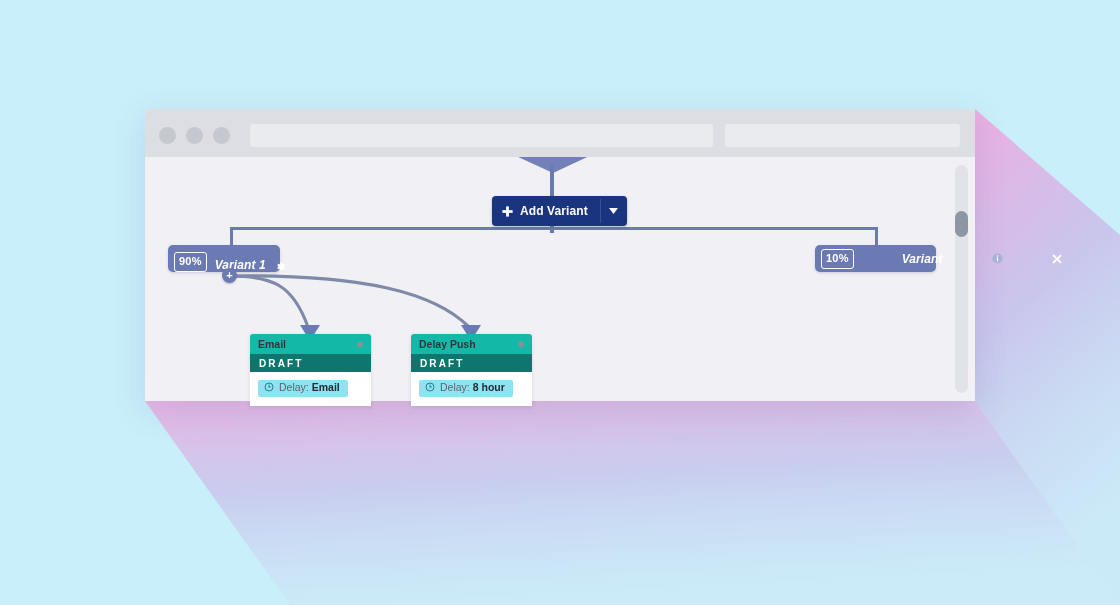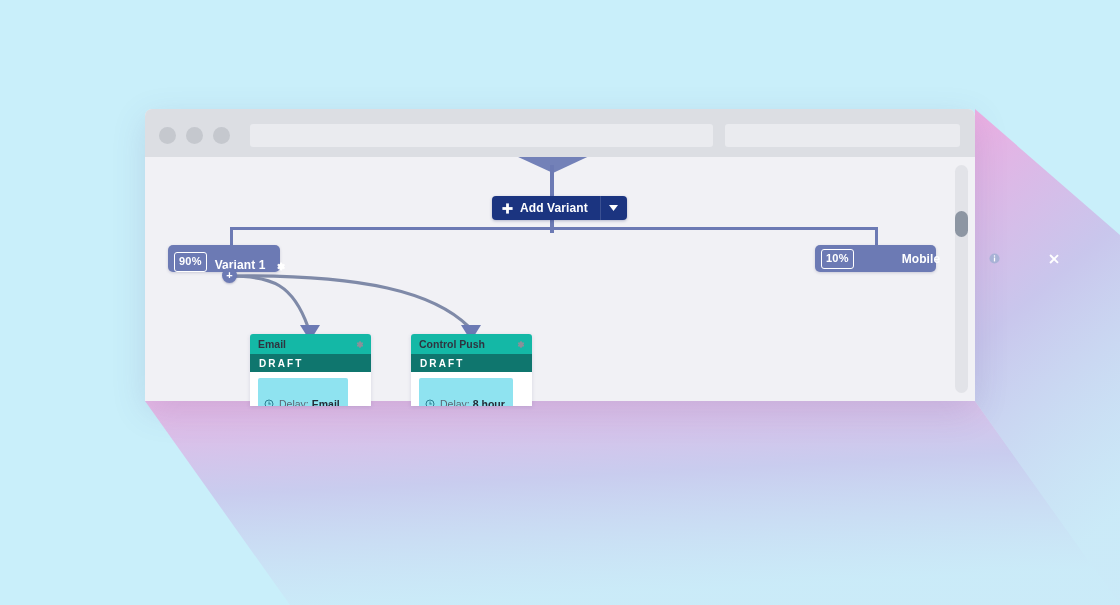--- a/index.html
+++ b/index.html
@@ -113,20 +113,21 @@
     padding: 3px 4px 4px 4px;
     margin-left: 6px;
     letter-spacing: .2px;
   }
   .node-label {
     font-size: 12px;
     font-weight: bold;
     margin-left: 8px;
     letter-spacing: .1px;
     white-space: nowrap;
+    font-style: italic;
   }
   .node-icon {
     margin-left: 9px;
     display: flex;
     align-items: center;
   }
   .node-icon.last { margin-right: 9px; }
 
   #node-variant-1 { left: 168px; top: 245px; width: 112px; align-items: flex-end; }
   #node-control   { left: 815px; top: 245px; width: 121px; gap: 40px; }
@@ -146,21 +147,21 @@
     text-align: center;
     font-weight: bold;
     box-shadow: 0 1px 2px rgba(60,60,110,.3);
   }
 
   
   #add-variant-button {
     position: absolute;
     left: 492px;
     top: 196px;
-    height: 24px;
+    height: 30px;
     display: flex;
     align-items: center;
     background: #1b3480;
     border-radius: 4px;
     color: #ffffff;
     box-shadow: 0 1px 3px rgba(30, 40, 100, 0.3);
   }
   #add-variant-plus-icon {
     margin-left: 10px;
     display: flex;
@@ -223,21 +224,21 @@
   .step-card-body {
     background: #ffffff;
     padding: 6px 0 0 8px;
     height: 28px;
   }
   .delay-chip {
     display: inline-flex;
     align-items: center;
     background: #8fe3f0;
     border-radius: 2px;
-    padding: 20px 8px 4px 6px;
+    padding: 1px 8px 4px 6px;
     font-size: 10.5px;
     white-space: nowrap;
   }
   .delay-chip-label {
     color: #5b6472;
     margin-left: 5px;
   }
   .delay-chip-value {
     color: #232a36;
     font-weight: bold;
@@ -322,21 +323,21 @@
       <path fill="#ffffff" d="M8 5.1A2.9 2.9 0 1 0 8 10.9 2.9 2.9 0 0 0 8 5.1zm0 4.4A1.5 1.5 0 1 1 8 6.5a1.5 1.5 0 0 1 0 3z"></path>
       <path fill="#ffffff" d="M14.3 9.3l-1.2-.7a5.3 5.3 0 0 0 0-1.2l1.2-.7a.5.5 0 0 0 .2-.6l-1-1.8a.5.5 0 0 0-.6-.2l-1.3.5a5.3 5.3 0 0 0-1-.6l-.2-1.4a.5.5 0 0 0-.5-.4h-2a.5.5 0 0 0-.5.4l-.2 1.4a5.3 5.3 0 0 0-1 .6l-1.3-.5a.5.5 0 0 0-.6.2l-1 1.8a.5.5 0 0 0 .2.6l1.2.7a5.3 5.3 0 0 0 0 1.2l-1.2.7a.5.5 0 0 0-.2.6l1 1.8a.5.5 0 0 0 .6.2l1.3-.5a5.3 5.3 0 0 0 1 .6l.2 1.4a.5.5 0 0 0 .5.4h2a.5.5 0 0 0 .5-.4l.2-1.4a5.3 5.3 0 0 0 1-.6l1.3.5a.5.5 0 0 0 .6-.2l1-1.8a.5.5 0 0 0-.2-.6z" opacity="0.95"></path>
     </svg>
   </span>
 </div>
 
 <div id="add-step-connector">+</div>
 
 <div class="flow-node" id="node-control">
   <span class="pct-badge">10%</span>
-  <span class="node-label">Mobile</span>
+  <span class="node-label">Variant</span>
   <span class="node-icon">
     <svg width="11" height="11" viewBox="0 0 12 12">
       <circle cx="6" cy="6" r="5.5" fill="#a8b2d6"></circle>
       <rect x="5.3" y="4.9" width="1.4" height="4.3" fill="#ffffff"></rect>
       <rect x="5.3" y="2.5" width="1.4" height="1.5" fill="#ffffff"></rect>
     </svg>
   </span>
   <span class="node-icon last">
     <svg width="10" height="10" viewBox="0 0 10 10">
       <rect x="4.1" y="-0.6" width="1.9" height="11.2" fill="#ffffff" transform="rotate(45 5 5)"></rect>
@@ -366,21 +367,21 @@
         </svg>
       </span>
       <span class="delay-chip-label">Delay:</span>
       <span class="delay-chip-value">Email</span>
     </span>
   </div>
 </div>
 
 <div class="step-card" id="step-card-mobile-push">
   <div class="step-card-header">
-    <span class="step-card-title">Control Push</span>
+    <span class="step-card-title">Delay Push</span>
     <span style="display:flex;align-items:center;">
       <svg width="9" height="9" viewBox="0 0 16 16">
         <path fill="#8b8f99" d="M8 5.1A2.9 2.9 0 1 0 8 10.9 2.9 2.9 0 0 0 8 5.1zm0 4.4A1.5 1.5 0 1 1 8 6.5a1.5 1.5 0 0 1 0 3z"></path>
         <path fill="#8b8f99" d="M14.3 9.3l-1.2-.7a5.3 5.3 0 0 0 0-1.2l1.2-.7a.5.5 0 0 0 .2-.6l-1-1.8a.5.5 0 0 0-.6-.2l-1.3.5a5.3 5.3 0 0 0-1-.6l-.2-1.4a.5.5 0 0 0-.5-.4h-2a.5.5 0 0 0-.5.4l-.2 1.4a5.3 5.3 0 0 0-1 .6l-1.3-.5a.5.5 0 0 0-.6.2l-1 1.8a.5.5 0 0 0 .2.6l1.2.7a5.3 5.3 0 0 0 0 1.2l-1.2.7a.5.5 0 0 0-.2.6l1 1.8a.5.5 0 0 0 .6.2l1.3-.5a5.3 5.3 0 0 0 1 .6l.2 1.4a.5.5 0 0 0 .5.4h2a.5.5 0 0 0 .5-.4l.2-1.4a5.3 5.3 0 0 0 1-.6l1.3.5a.5.5 0 0 0 .6-.2l1-1.8a.5.5 0 0 0-.2-.6z"></path>
       </svg>
     </span>
   </div>
   <div class="step-card-status">DRAFT</div>
   <div class="step-card-body">
     <span class="delay-chip">

